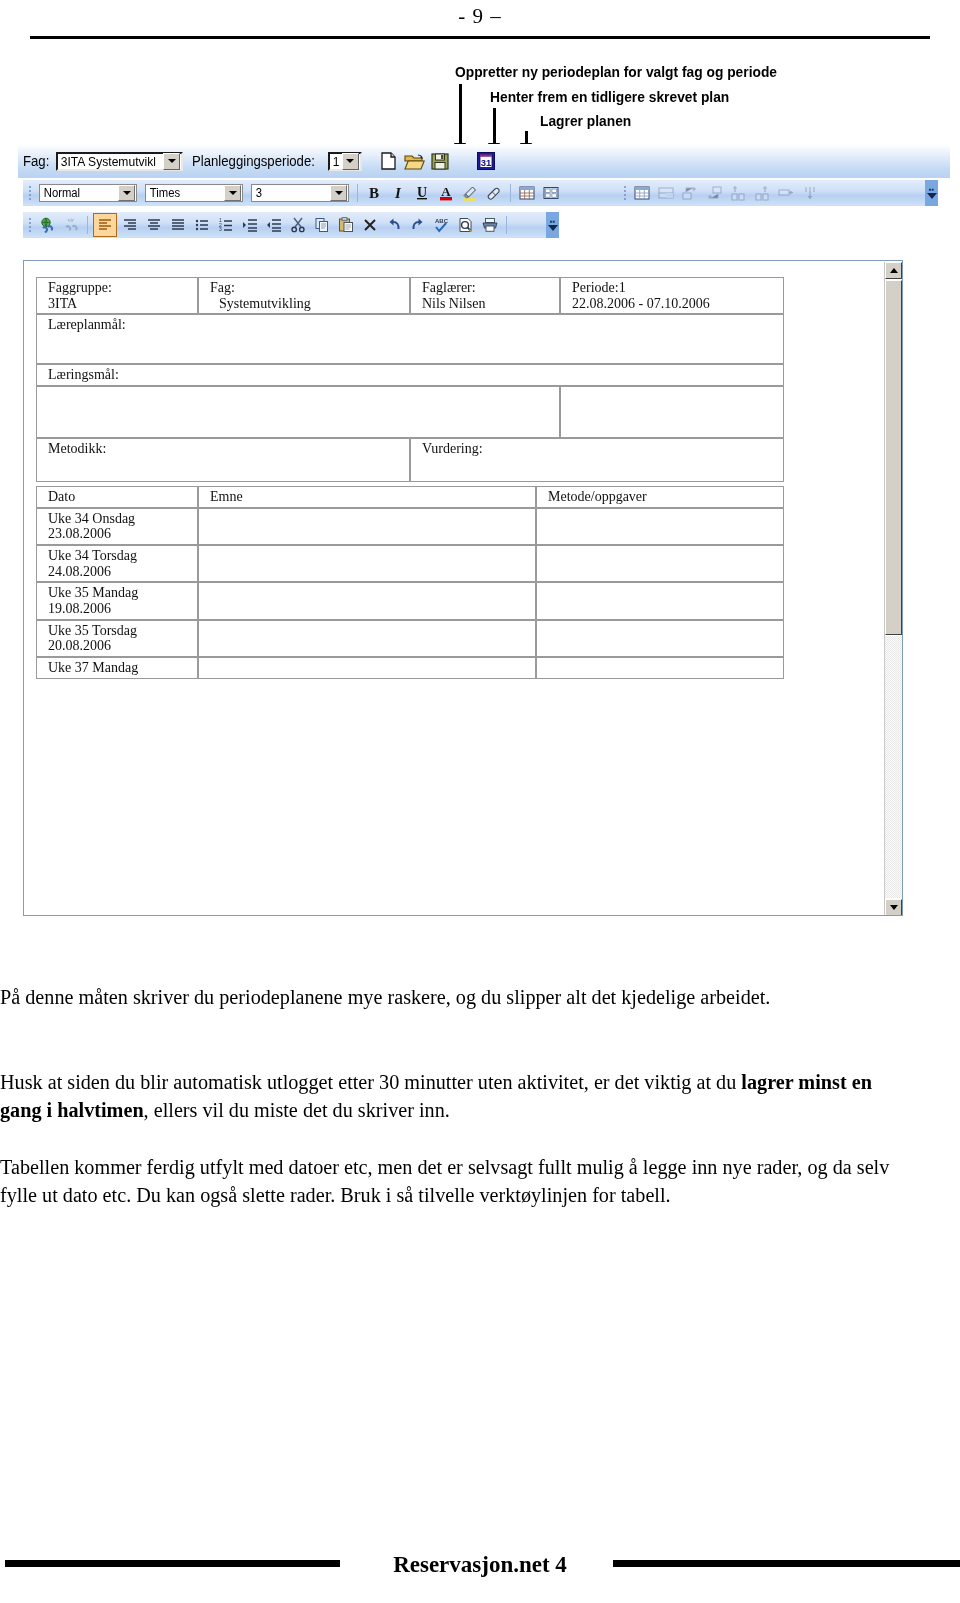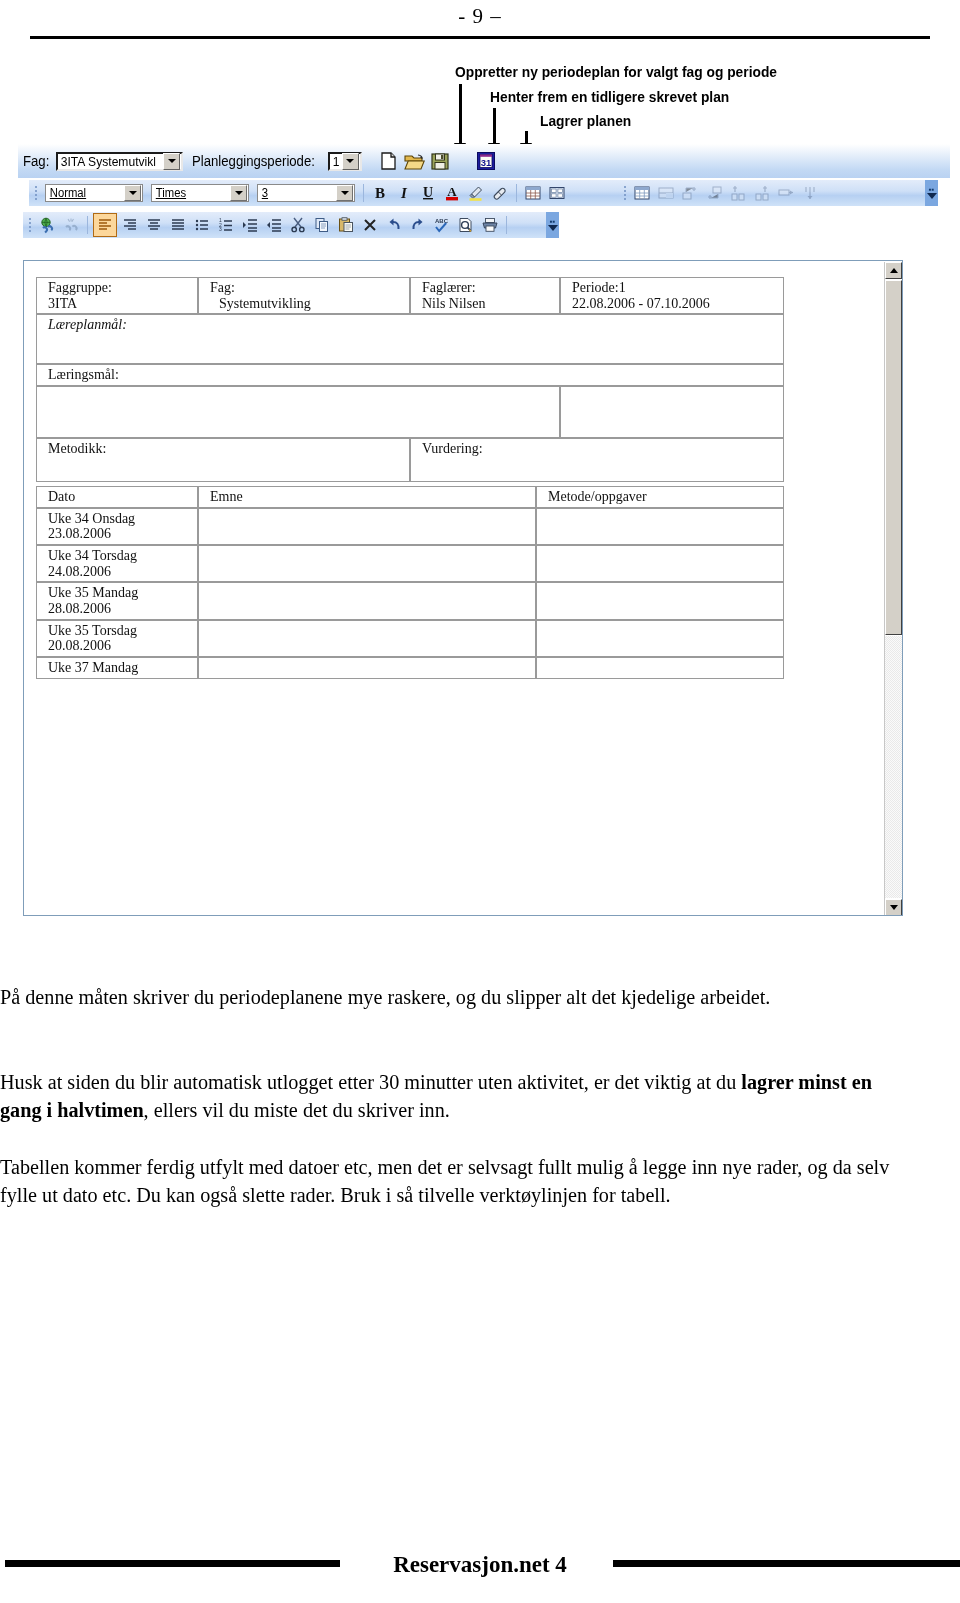--- a/index.html
+++ b/index.html
@@ -119,21 +119,21 @@
     position:absolute;left:5px;top:116px;width:880px;height:656px;
     background:#ffffff;border:1px solid #7f9db9;box-sizing:border-box;overflow:hidden;
   }
   #doc-page{position:absolute;left:12px;top:16px;width:748px;}
   table.plan{border-collapse:separate;border-spacing:0;width:748px;
     font-family:"Liberation Serif", serif;font-size:14px;color:#111;}
   table.plan td{
     border:1px solid #9a9a9a;padding:2px 11px;vertical-align:top;
     line-height:1.12;background:#fff;
   }
-  .cellpad-lg{height:44px;font-style:italic;}
+  .cellpad-lg{height:44px;}
   
   #vscroll{
     position:absolute;right:1px;top:1px;width:17px;height:654px;
     background:#ffffff;border-left:1px solid #c7c7c7;box-sizing:border-box;
   }
   .sbtn{
     width:17px;height:17px;background:#d4d0c8;border:1px solid;
     border-color:#fff #404040 #404040 #fff;box-sizing:border-box;
     display:flex;align-items:center;justify-content:center;position:absolute;left:0;
   }
@@ -240,21 +240,21 @@
     <span class="topicon" style="margin-left:24px">
       <svg width="22" height="22" viewBox="0 0 22 22">
         <rect x="2.5" y="2.5" width="17" height="17" fill="#1c1c9e" stroke="#0b0b5e" stroke-width="1"></rect>
         <rect x="5" y="4.5" width="12" height="13" fill="#fdfdf5" stroke="#0b0b5e" stroke-width="0.8"></rect>
         <rect x="5" y="4.5" width="12" height="2.3" fill="#8d2a8d"></rect>
         <text x="11" y="15.6" font-family="'Liberation Sans',sans-serif" font-size="9.5" font-weight="bold" text-anchor="middle" fill="#10108e">31</text>
       </svg>
     </span>
   </div>
 
-  <div class="tbpanel" style="left:11px;top:36px;width:676px;text-decoration:underline;">
+  <div class="tbpanel" style="left:5px;top:36px;width:676px;">
     <span class="grip">
         <span></span>
         <span></span>
         <span></span>
         <span></span>
       </span>
 
     <span class="fmtsel" style="width:98px">
       <span class="v">Normal</span>
       <span class="b">
@@ -617,21 +617,21 @@
             <td>
               <div>Uke 34 Torsdag</div>
               <div>24.08.2006</div>
             </td>
             <td></td>
             <td></td>
           </tr>
           <tr>
             <td>
               <div>Uke 35 Mandag</div>
-              <div>28.08.2006</div>
+              <div>19.08.2006</div>
             </td>
             <td></td>
             <td></td>
           </tr>
           <tr>
             <td>
               <div>Uke 35 Torsdag</div>
               <div>20.08.2006</div>
             </td>
             <td></td>

